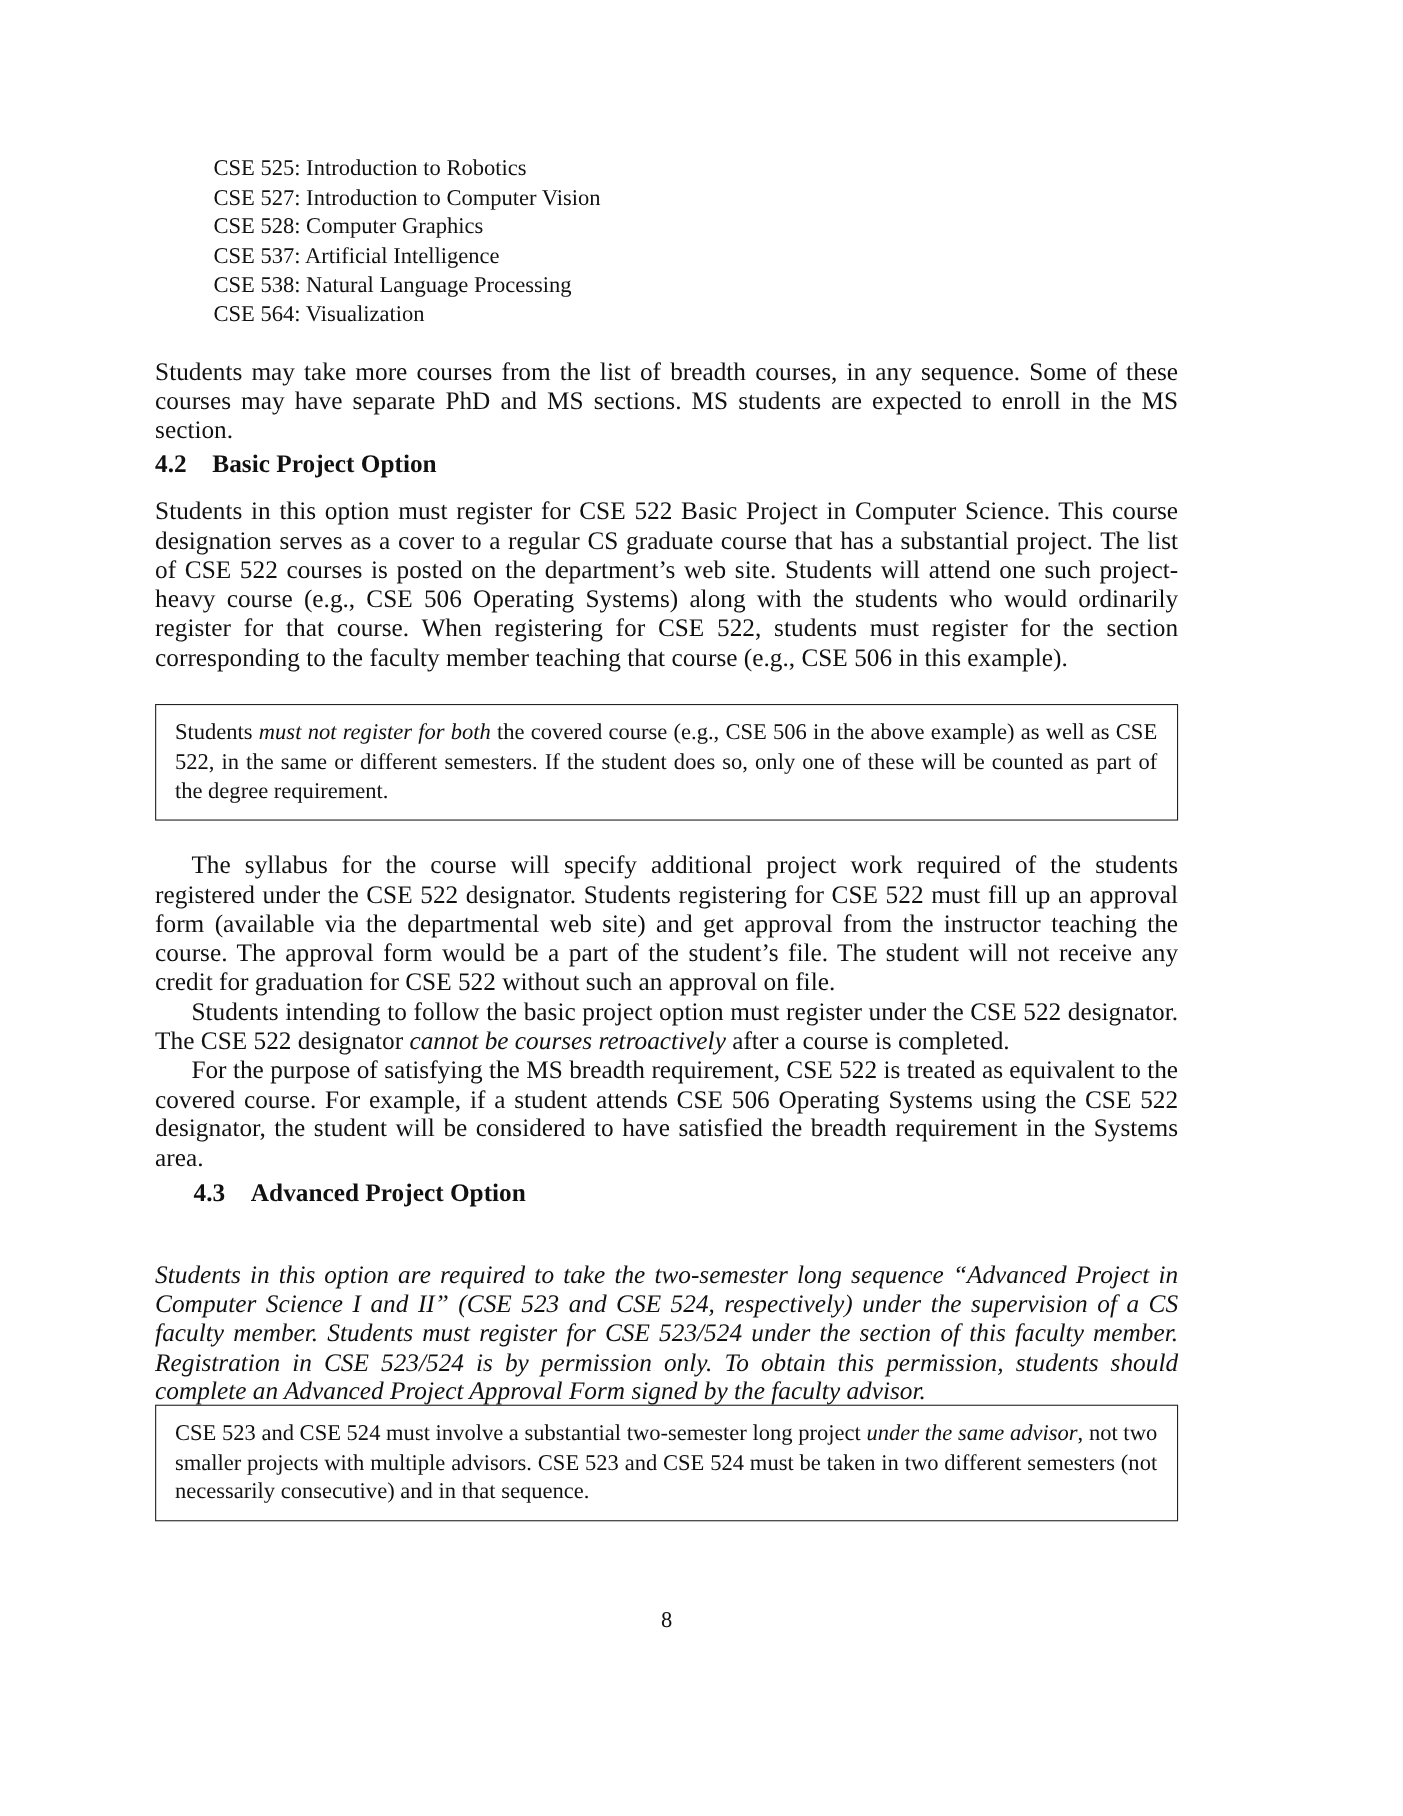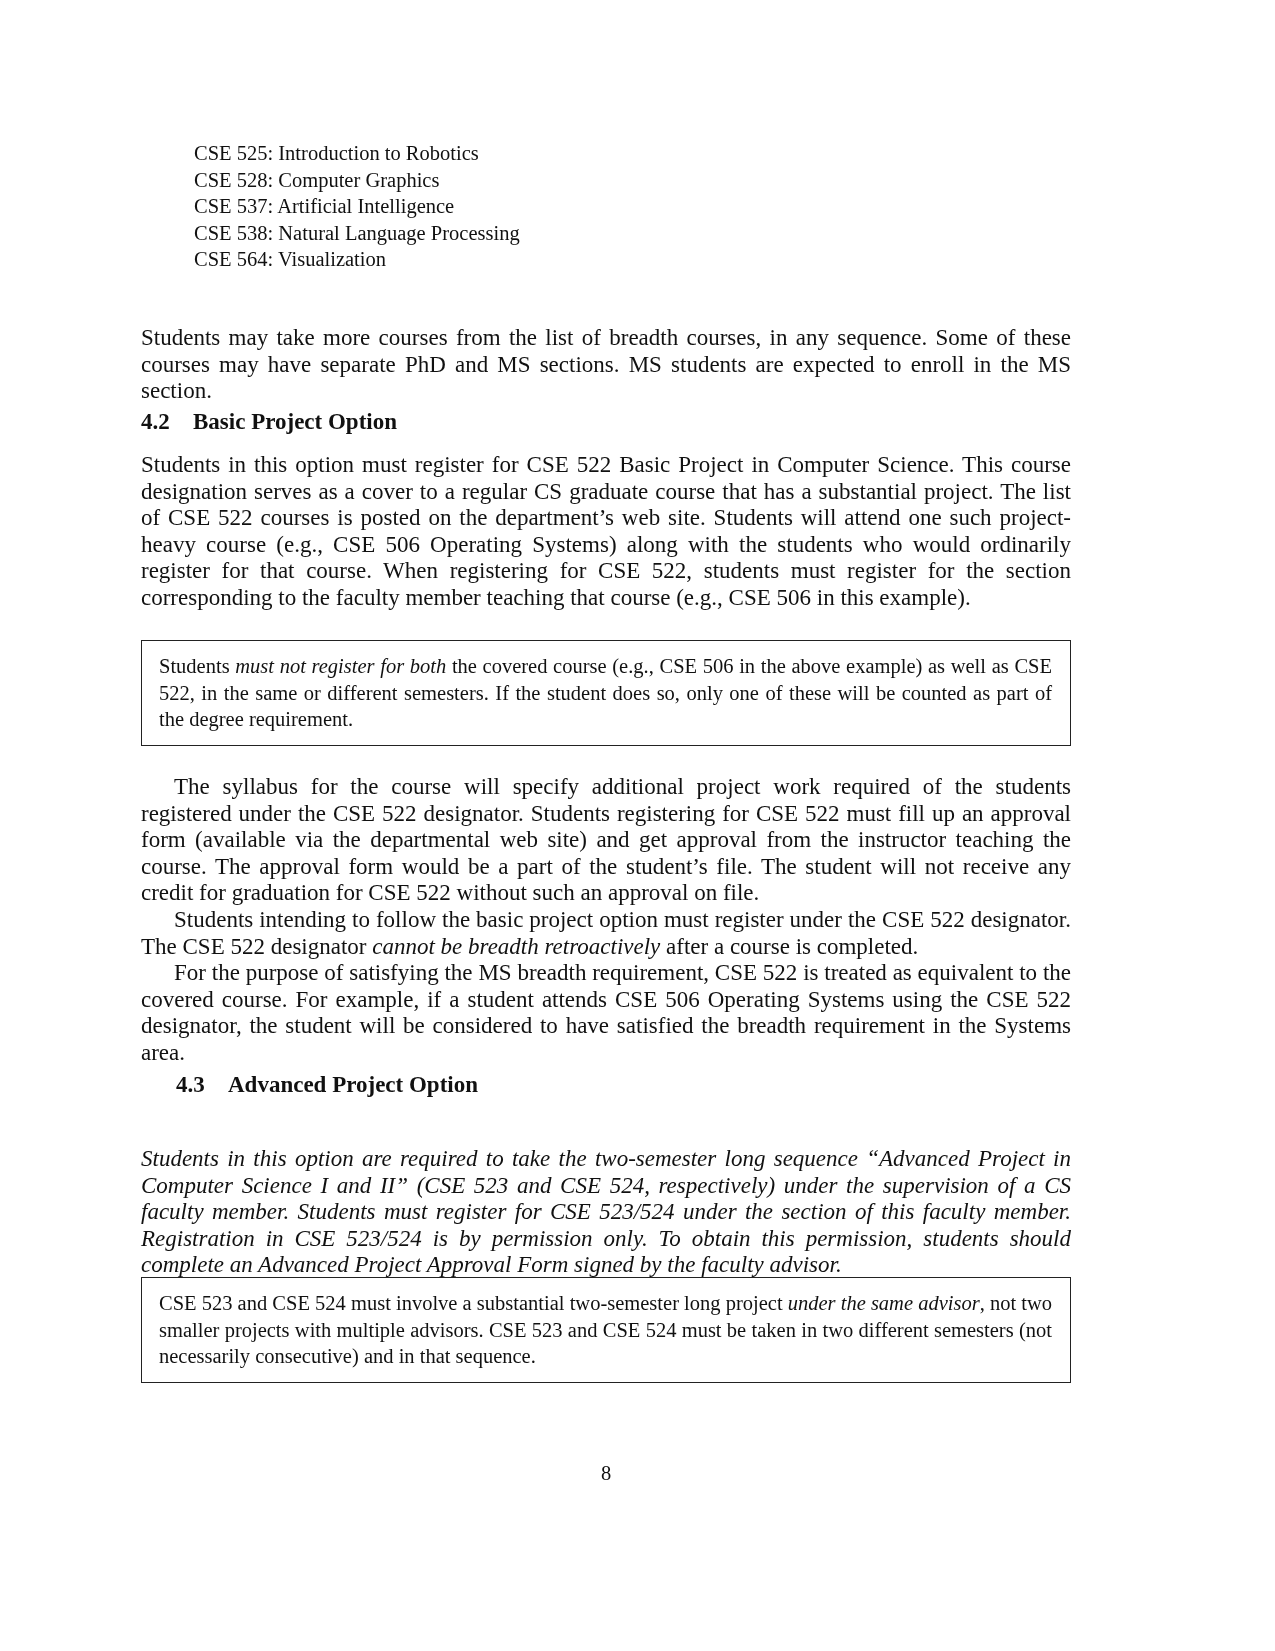--- a/index.html
+++ b/index.html
@@ -86,20 +86,21 @@
   }
   em { font-style: italic; }
 </style>
 </head>
 <body>
 
 <div class="page">
 
   <ul class="course-list">
     <li>CSE 525: Introduction to Robotics</li>
+    <li>CSE 527: Introduction to Computer Vision</li>
     <li>CSE 528: Computer Graphics</li>
     <li>CSE 537: Artificial Intelligence</li>
     <li>CSE 538: Natural Language Processing</li>
     <li>CSE 564: Visualization</li>
   </ul>
 
   <div class="text-block" style="top:325px;">
     <p class="para">Students may take more courses from the list of breadth courses, in any sequence.  Some of these courses may have separate PhD and MS sections. MS students are expected to enroll in the MS section.</p>
   </div>
 
@@ -112,21 +113,21 @@
   </div>
 
   <div class="boxed" style="top:640px;">
     <div class="inner">
       <span>Students </span><em>must not register for both</em><span> the covered course (e.g., CSE 506 in the above example) as well as CSE 522, in the same or different semesters. If the student does so, only one of these will be counted as part of the degree requirement.</span>
     </div>
   </div>
 
   <div class="text-block" style="top:774px;">
     <p class="para indent">The syllabus for the course will specify additional project work required of the students registered under the CSE 522 designator.  Students registering for CSE 522 must fill up an approval form (available via the departmental web site) and get approval from the instructor teaching the course.  The approval form would be a part of the student’s file.  The student will not receive any credit for graduation for CSE 522 without such an approval on file.</p>
-    <p class="para indent"><span>Students intending to follow the basic project option must register under the CSE 522 designator.  The CSE 522 designator </span><em>cannot be breadth retroactively</em><span> after a course is completed.</span></p>
+    <p class="para indent"><span>Students intending to follow the basic project option must register under the CSE 522 designator.  The CSE 522 designator </span><em>cannot be courses retroactively</em><span> after a course is completed.</span></p>
     <p class="para indent">For the purpose of satisfying the MS breadth requirement, CSE 522 is treated as equivalent to the covered course.  For example, if a student attends CSE 506 Operating Systems using the CSE 522 designator, the student will be considered to have satisfied the breadth requirement in the Systems area.</p>
   </div>
 
   <h2 class="section-heading" style="top:1072px;margin-left:35px;">
     <span class="num">4.3</span><span>Advanced Project Option</span>
   </h2>
 
   <div class="text-block" style="top:1146px;font-style:italic;">
     <p class="para">Students in this option are required to take the two-semester long sequence “Advanced Project in Computer Science I and II” (CSE 523 and CSE 524, respectively) under the supervision of a CS faculty member. Students must register for CSE 523/524 under the section of this faculty member.  Registration in CSE 523/524 is by permission only.  To obtain this permission, students should complete an Advanced Project Approval Form signed by the faculty advisor.</p>
   </div>

